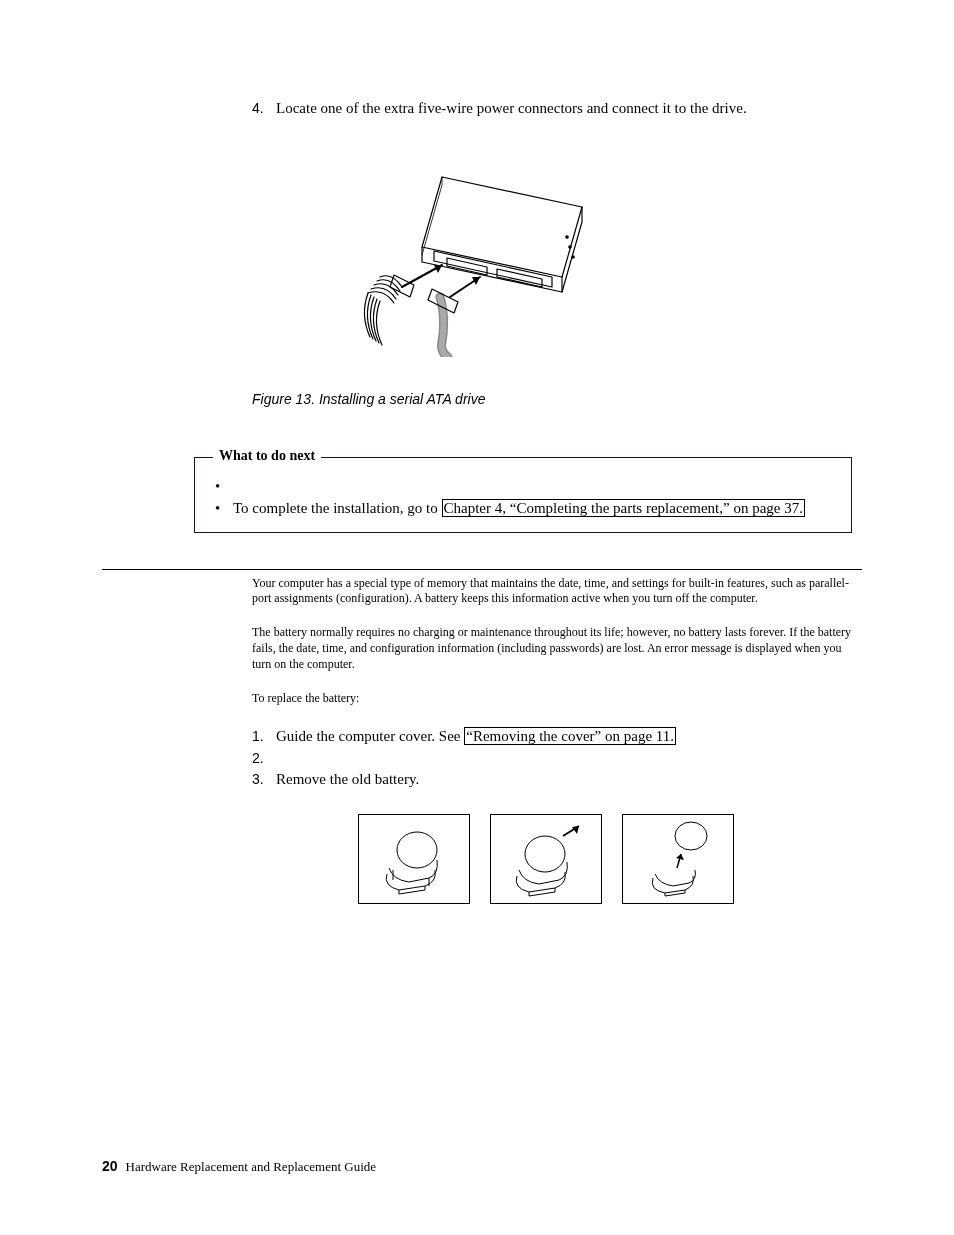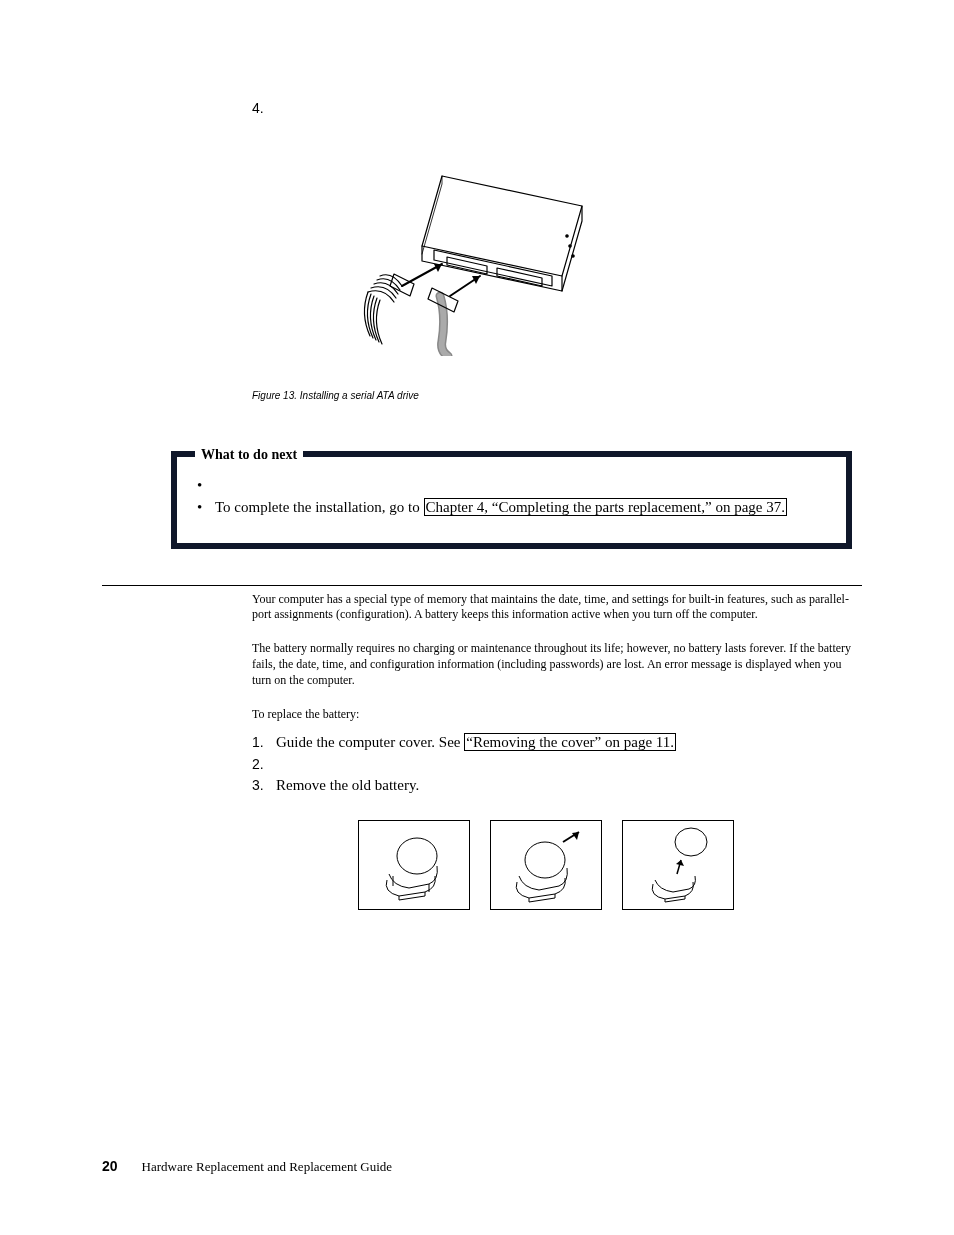--- a/index.html
+++ b/index.html
@@ -37,32 +37,32 @@
     text-align: center;
     margin-top: 30px;
     margin-bottom: 30px;
   }
   .drive-svg {
     width: 260px;
     height: 210px;
   }
   .caption {
     font-family: Arial, Helvetica, sans-serif;
-    font-size: 10px;
+    font-size: 14px;
     font-style: italic;
     margin-top: 16px;
     margin-left: 150px;
     margin-bottom: 50px;
   }
   .callout-box {
     position: relative;
-    border: 6px solid #0f172a;
-    margin-left: 69px;
+    border: 1px solid #0f172a;
+    margin-left: 92px;
     margin-right: 10px;
-    padding: 18px 18px 24px 18px;
+    padding: 18px 18px 12px 18px;
     margin-bottom: 36px;
   }
   .callout-title {
     position: absolute;
     top: -10px;
     left: 18px;
     background: #fff;
     padding: 0 6px;
     font-family: "Times New Roman", Times, serif;
     font-weight: bold;
@@ -132,31 +132,32 @@
   .footer {
     position: absolute;
     bottom: 60px;
     left: 102px;
     font-size: 13px;
   }
   .footer-num {
     font-family: Arial, Helvetica, sans-serif;
     font-weight: bold;
     font-size: 14px;
-    margin-right: 24px;
+    margin-right: 8px;
   }
   .italic { font-style: italic; }
 </style>
 </head>
 <body>
 
 <div class="page">
 
   <div class="step-line">
     <div class="step-num">4.</div>
+    <div class="step-text">Locate one of the extra five-wire power connectors and connect it to the drive.</div>
   </div>
 
   <div class="figure-wrap">
     <svg class="drive-svg" viewBox="0 0 260 210">
       <g fill="none" stroke="#000" stroke-width="1.2" stroke-linejoin="round" stroke-linecap="round">
 
         <path d="M90 30 L230 60 L210 130 L70 100 Z"></path>
         <path d="M70 100 L70 115 L210 145 L210 130"></path>
         <path d="M230 60 L230 75 L210 145"></path>
         <path d="M90 30 L90 38 L70 108" stroke-width="0.8"></path>
@@ -206,21 +207,21 @@
       <div>
         <span>To complete the installation, go to </span><span class="link-box">Chapter 4, “Completing the parts replacement,” on page 37.</span>
       </div>
     </div>
   </div>
 
   <div class="rule"></div>
 
   <div class="body-text">Your computer has a special type of memory that maintains the date, time, and settings for built-in features, such as parallel-port assignments (configuration). A battery keeps this information active when you turn off the computer.</div>
   <div class="body-text">The battery normally requires no charging or maintenance throughout its life; however, no battery lasts forever. If the battery fails, the date, time, and configuration information (including passwords) are lost. An error message is displayed when you turn on the computer.</div>
-  <div class="body-text" style="margin-bottom:10px;">To replace the battery:</div>
+  <div class="body-text" style="margin-bottom:20px;">To replace the battery:</div>
 
   <div class="ol-step">
     <div class="ol-num">1.</div>
     <div><span>Guide the computer cover. See </span><span class="link-box">“Removing the cover” on page 11.</span></div>
   </div>
   <div class="ol-step">
     <div class="ol-num">2.</div>
   </div>
   <div class="ol-step">
     <div class="ol-num">3.</div>

